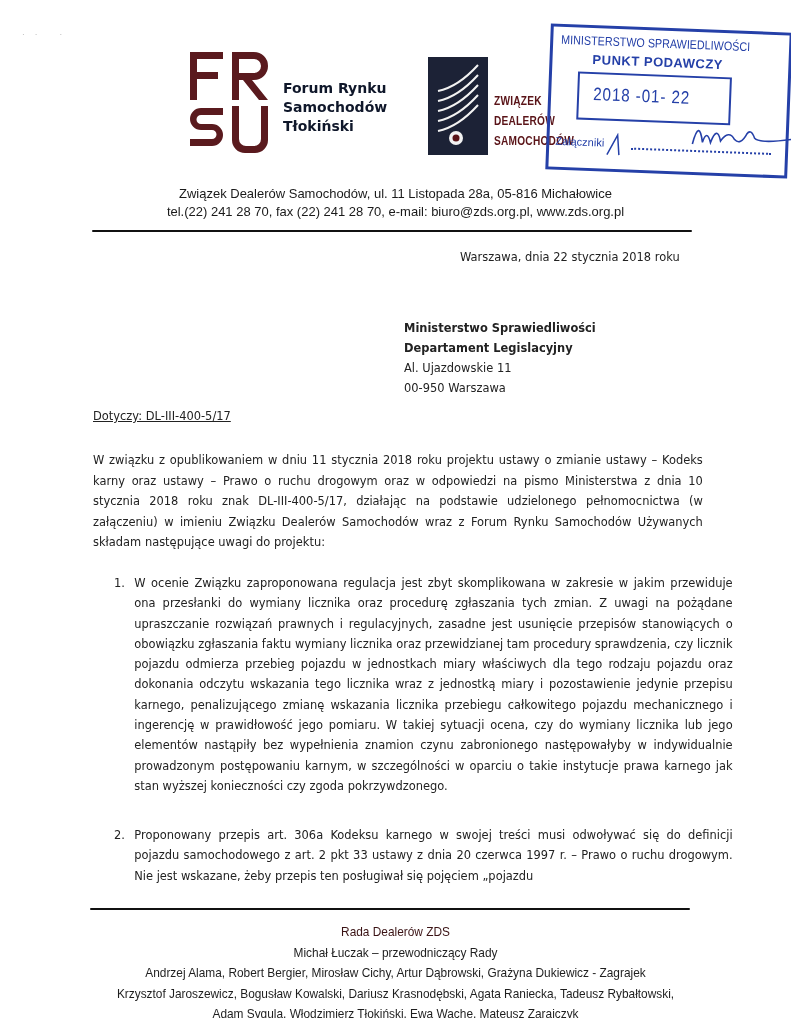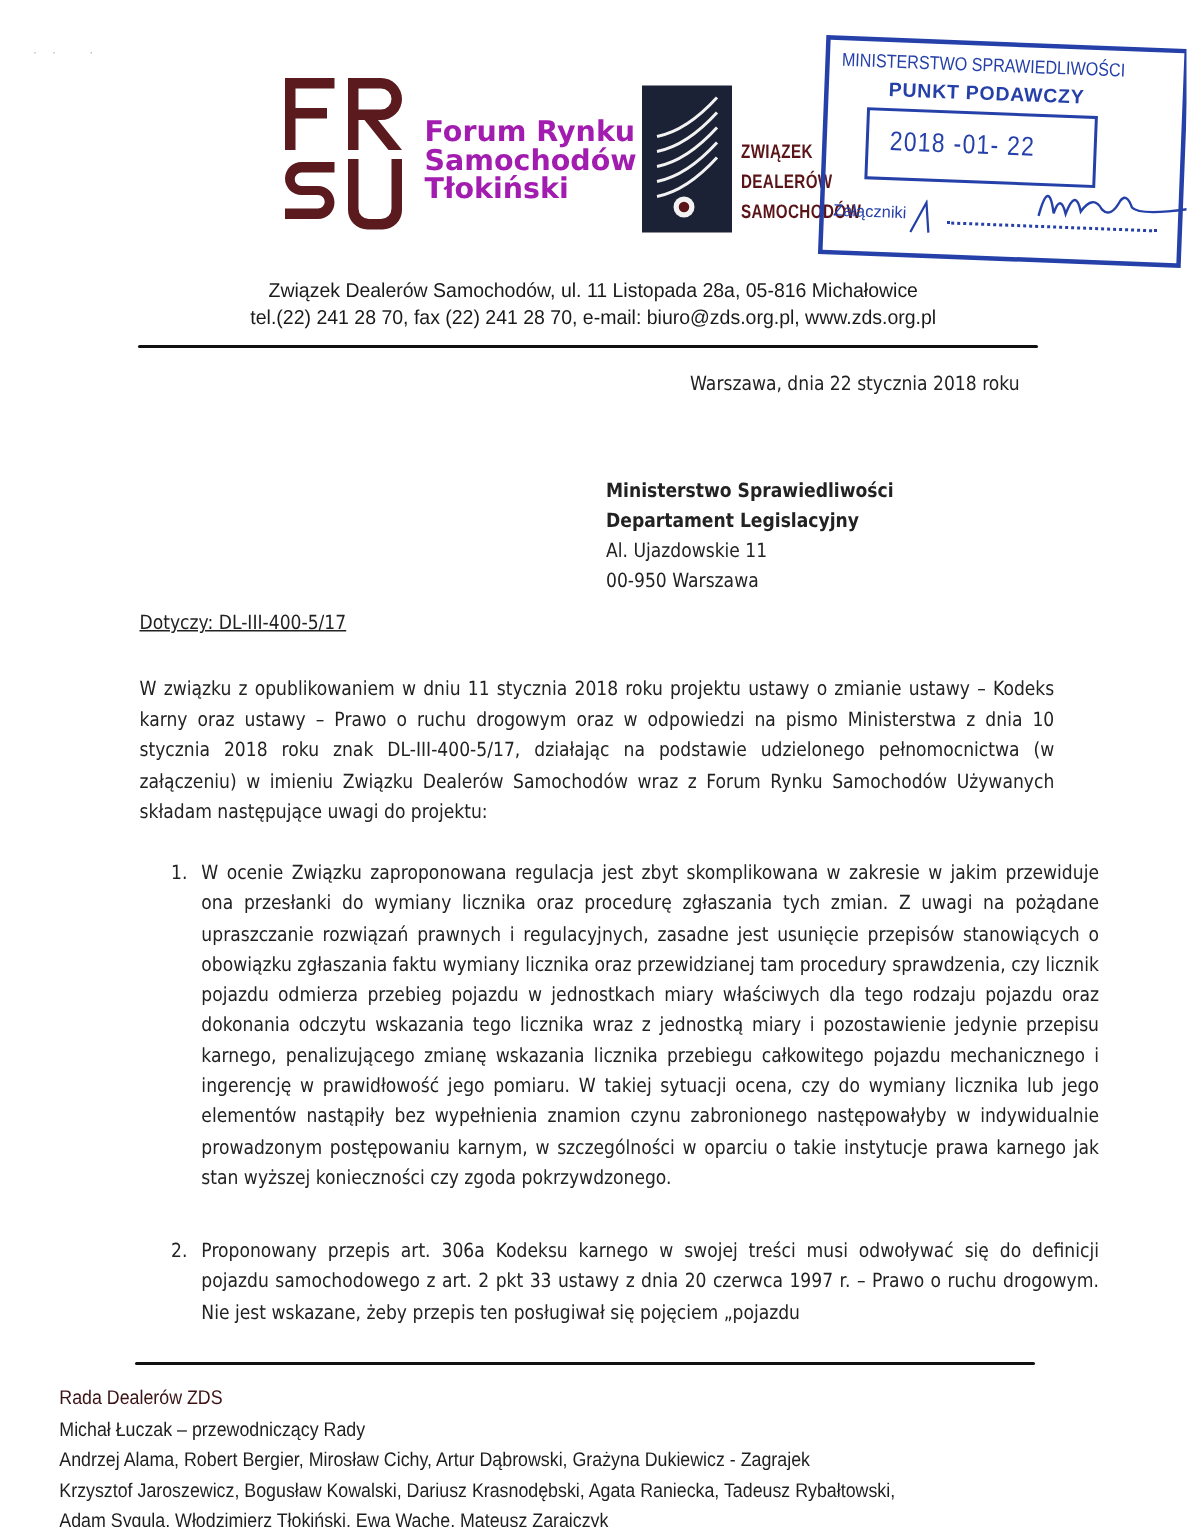--- a/index.html
+++ b/index.html
@@ -3,21 +3,21 @@
 <meta charset="utf-8">
 <style>
   html, body { margin: 0; padding: 0; background: #ffffff; }
   body { width: 791px; height: 1024px; position: relative; overflow: hidden; font-family: "Liberation Sans", sans-serif; color: #1a1a1a; }
 
   .scan-marks { position: absolute; left: 22px; top: 30px; font-size: 8px; color: #b5b5b5; letter-spacing: 10px; }
 
   
   .frsu { position: absolute; left: 190px; top: 52px; width: 200px; height: 105px; }
   .frsu-mark { position: absolute; left: 0; top: 0; width: 80px; height: 102px; }
-  .frsu-text { position: absolute; left: 93px; top: 27px; font-family: "DejaVu Sans", sans-serif; font-weight: bold; font-size: 19px; line-height: 19px; color: #a21caf; }
+  .frsu-text { position: absolute; left: 93px; top: 27px; font-family: "DejaVu Sans", sans-serif; font-weight: bold; font-size: 14px; line-height: 19px; color: #0f172a; }
   .frsu-text div { white-space: nowrap; }
 
   
   .zds { position: absolute; left: 428px; top: 57px; width: 150px; height: 100px; }
   .zds-box { position: absolute; left: 0; top: 0; width: 60px; height: 98px; background: #1c2236; }
   .zds-text { position: absolute; left: 66px; top: 34px; font-family: "Liberation Sans", sans-serif; font-weight: bold; font-size: 13px; line-height: 20px; color: #5a1418; transform: scaleX(0.78); transform-origin: left top; letter-spacing: 0.3px; }
   .zds-text div { white-space: nowrap; }
 
   
   .stamp { position: absolute; left: 548px; top: 28px; width: 236px; height: 140px; border: 3px solid #2540a8; transform: rotate(2.2deg); color: #2540a8; font-family: "Liberation Sans", sans-serif; }
@@ -45,21 +45,21 @@
   .para { position: absolute; left: 93px; top: 450px; width: 693px; font-size: 13px; line-height: 20.5px; text-align: justify; color: #222; transform: scaleX(0.88); transform-origin: left top; }
 
   .item { position: absolute; font-size: 13px; line-height: 20.3px; color: #222; transform: scaleX(0.88); transform-origin: left top; }
   .item-num { position: absolute; left: 0; top: 0; }
   .item-text { position: absolute; left: 23px; top: 0; width: 680px; text-align: justify; }
   .item1 { left: 114px; top: 573px; width: 705px; }
   .item2 { left: 114px; top: 825px; width: 705px; }
 
   .rule-bottom { position: absolute; left: 90px; top: 908px; width: 600px; height: 2px; background: #111; border-radius: 1px; }
 
-  .footer { position: absolute; left: 0; width: 791px; top: 922px; font-family: "Liberation Sans", sans-serif; font-size: 13.2px; line-height: 20.5px; color: #1e1e1e; }
+  .footer { position: absolute; left: 0; width: 791px; top: 922px; text-align: center; font-family: "Liberation Sans", sans-serif; font-size: 13.2px; line-height: 20.5px; color: #1e1e1e; }
   .footer div { white-space: nowrap; transform: scaleX(0.9); }
   .footer .title { color: #3a1214; }
   .footer .cut { height: 14px; overflow: hidden; }
 </style>
 </head>
 <body>
 
 <div class="scan-marks">·· ·</div>
 
 <div class="frsu">

